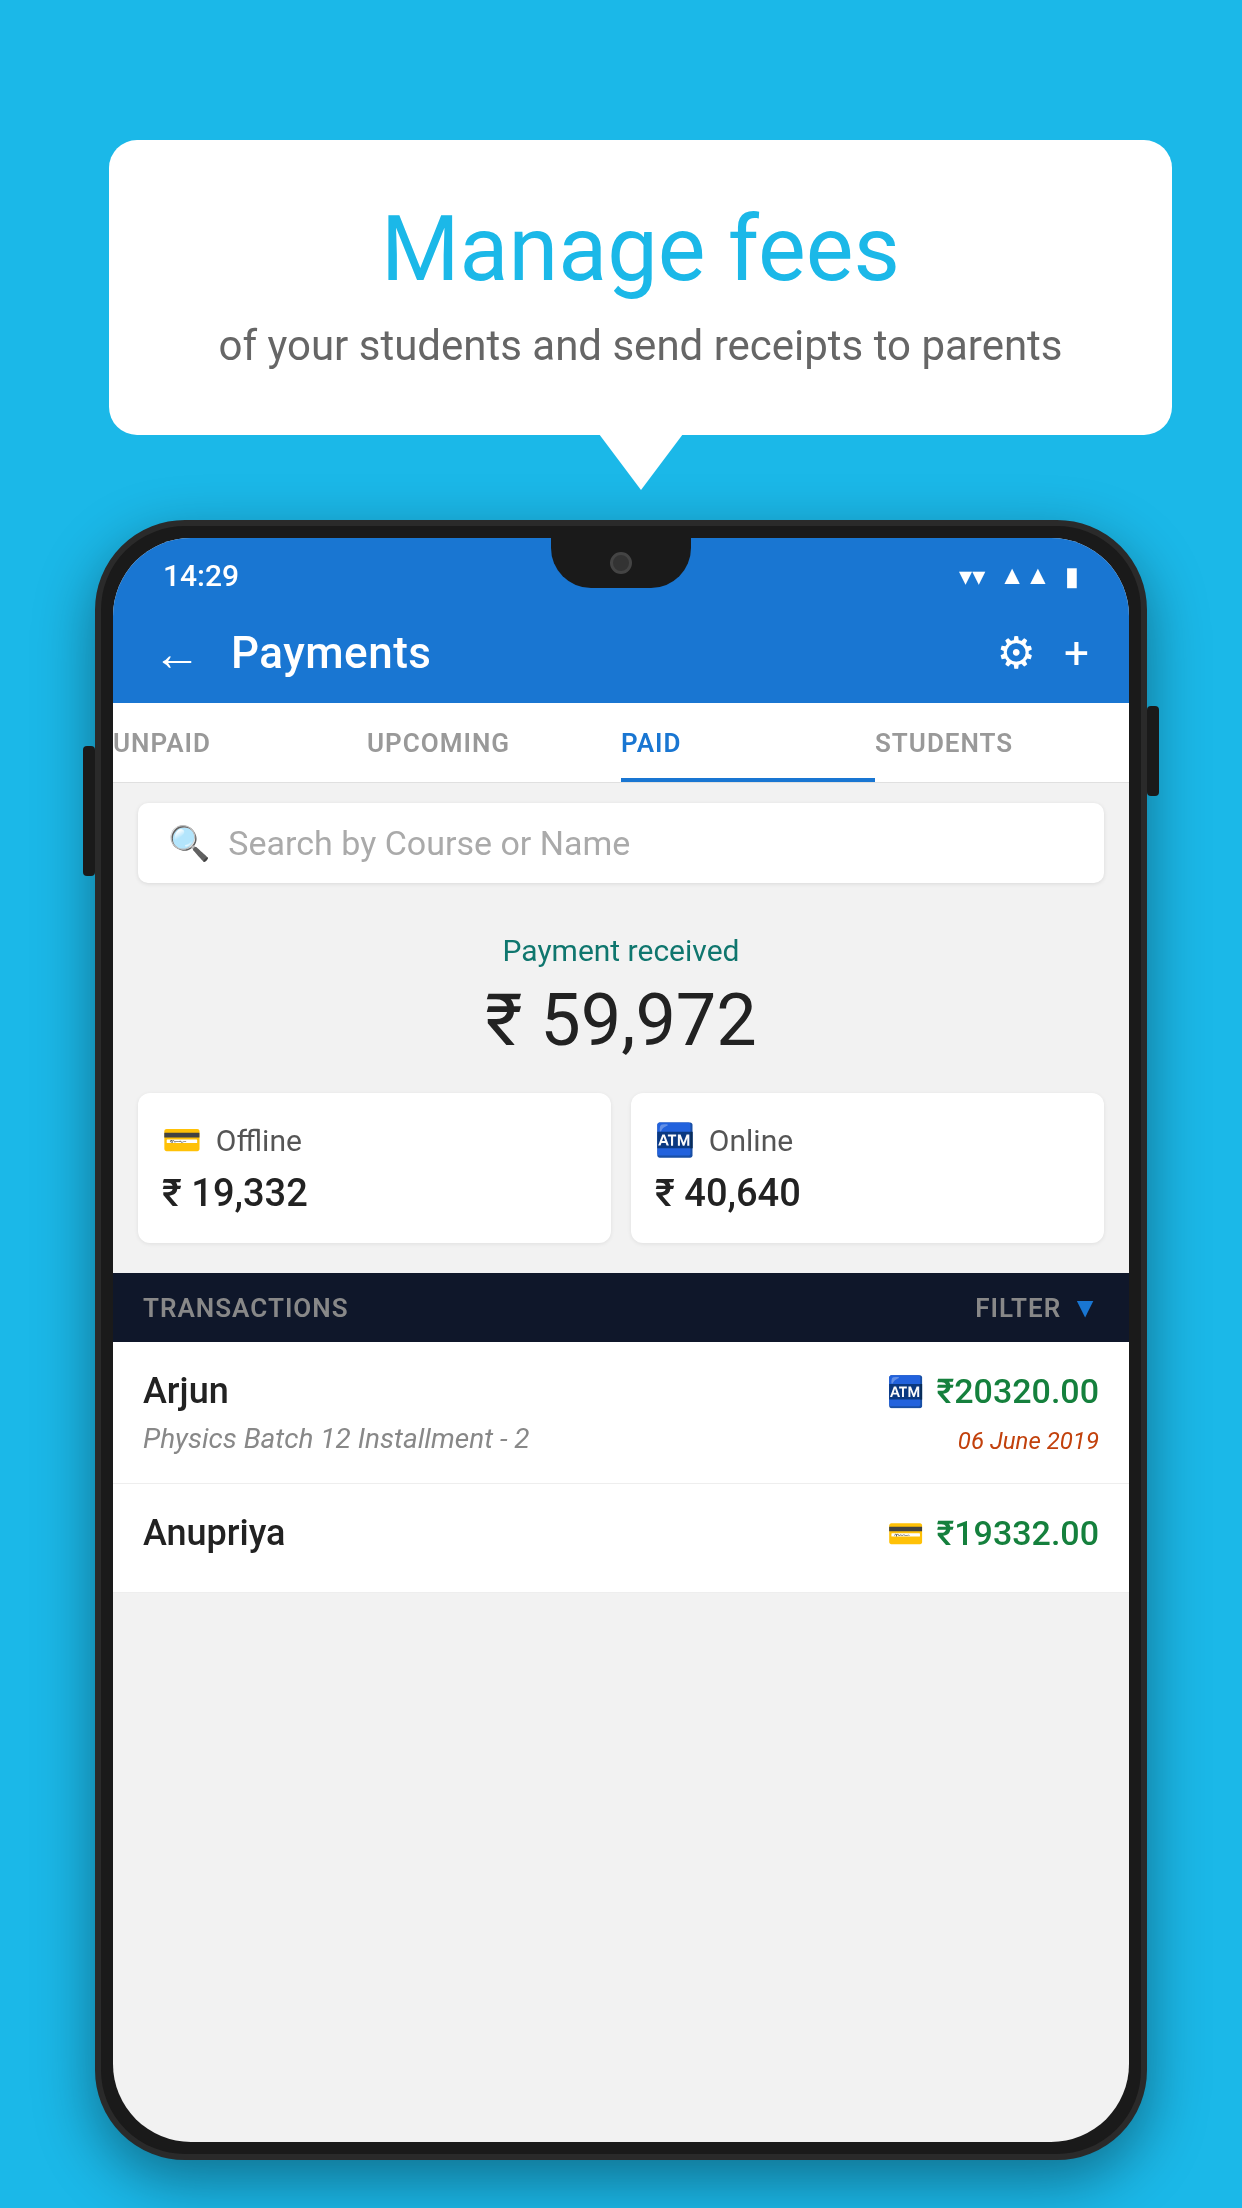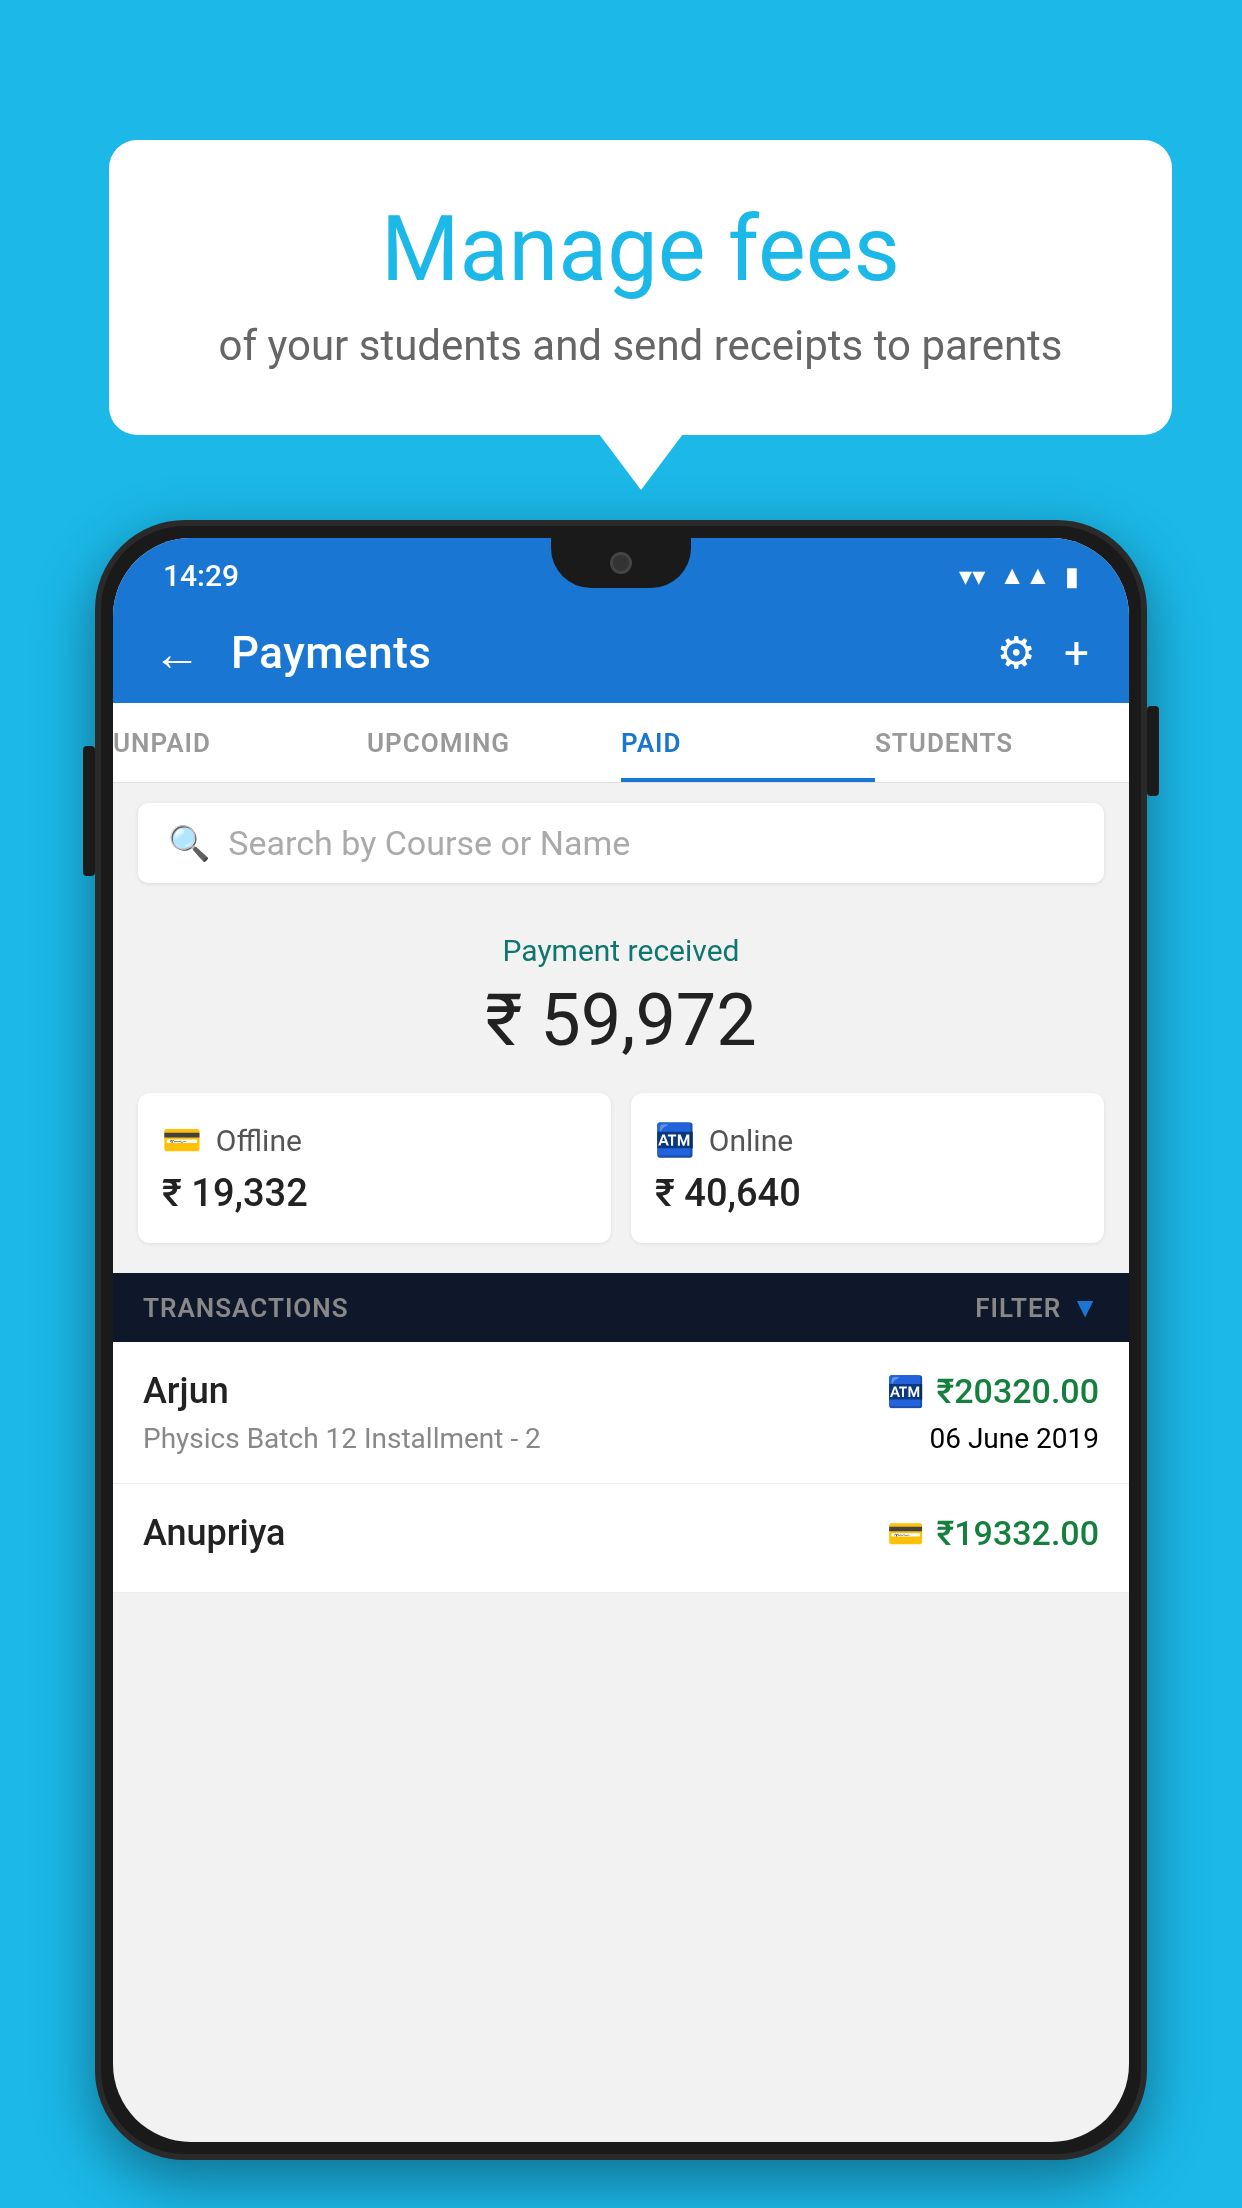--- a/index.html
+++ b/index.html
@@ -348,28 +348,29 @@
     }
     .transaction-amount {
       font-size: 34px;
       font-weight: 500;
       color: #15803d;
     }
     .transaction-row2 {
       display: flex;
       justify-content: space-between;
       align-items: flex-end;
+      font-style: italic;
     }
     .transaction-course {
       font-size: 28px;
       color: #888;
     }
     .transaction-date {
-      font-size: 28px;
-      color: #000000;
+      font-size: 24px;
+      color: #c2410c;
     }
   </style>
 </head>
 <body>
 
 <div class="speech-bubble-container">
   <div class="speech-bubble">
     <div class="bubble-title">Manage fees</div>
     <div class="bubble-subtitle">of your students and send receipts to parents</div>
   </div>

